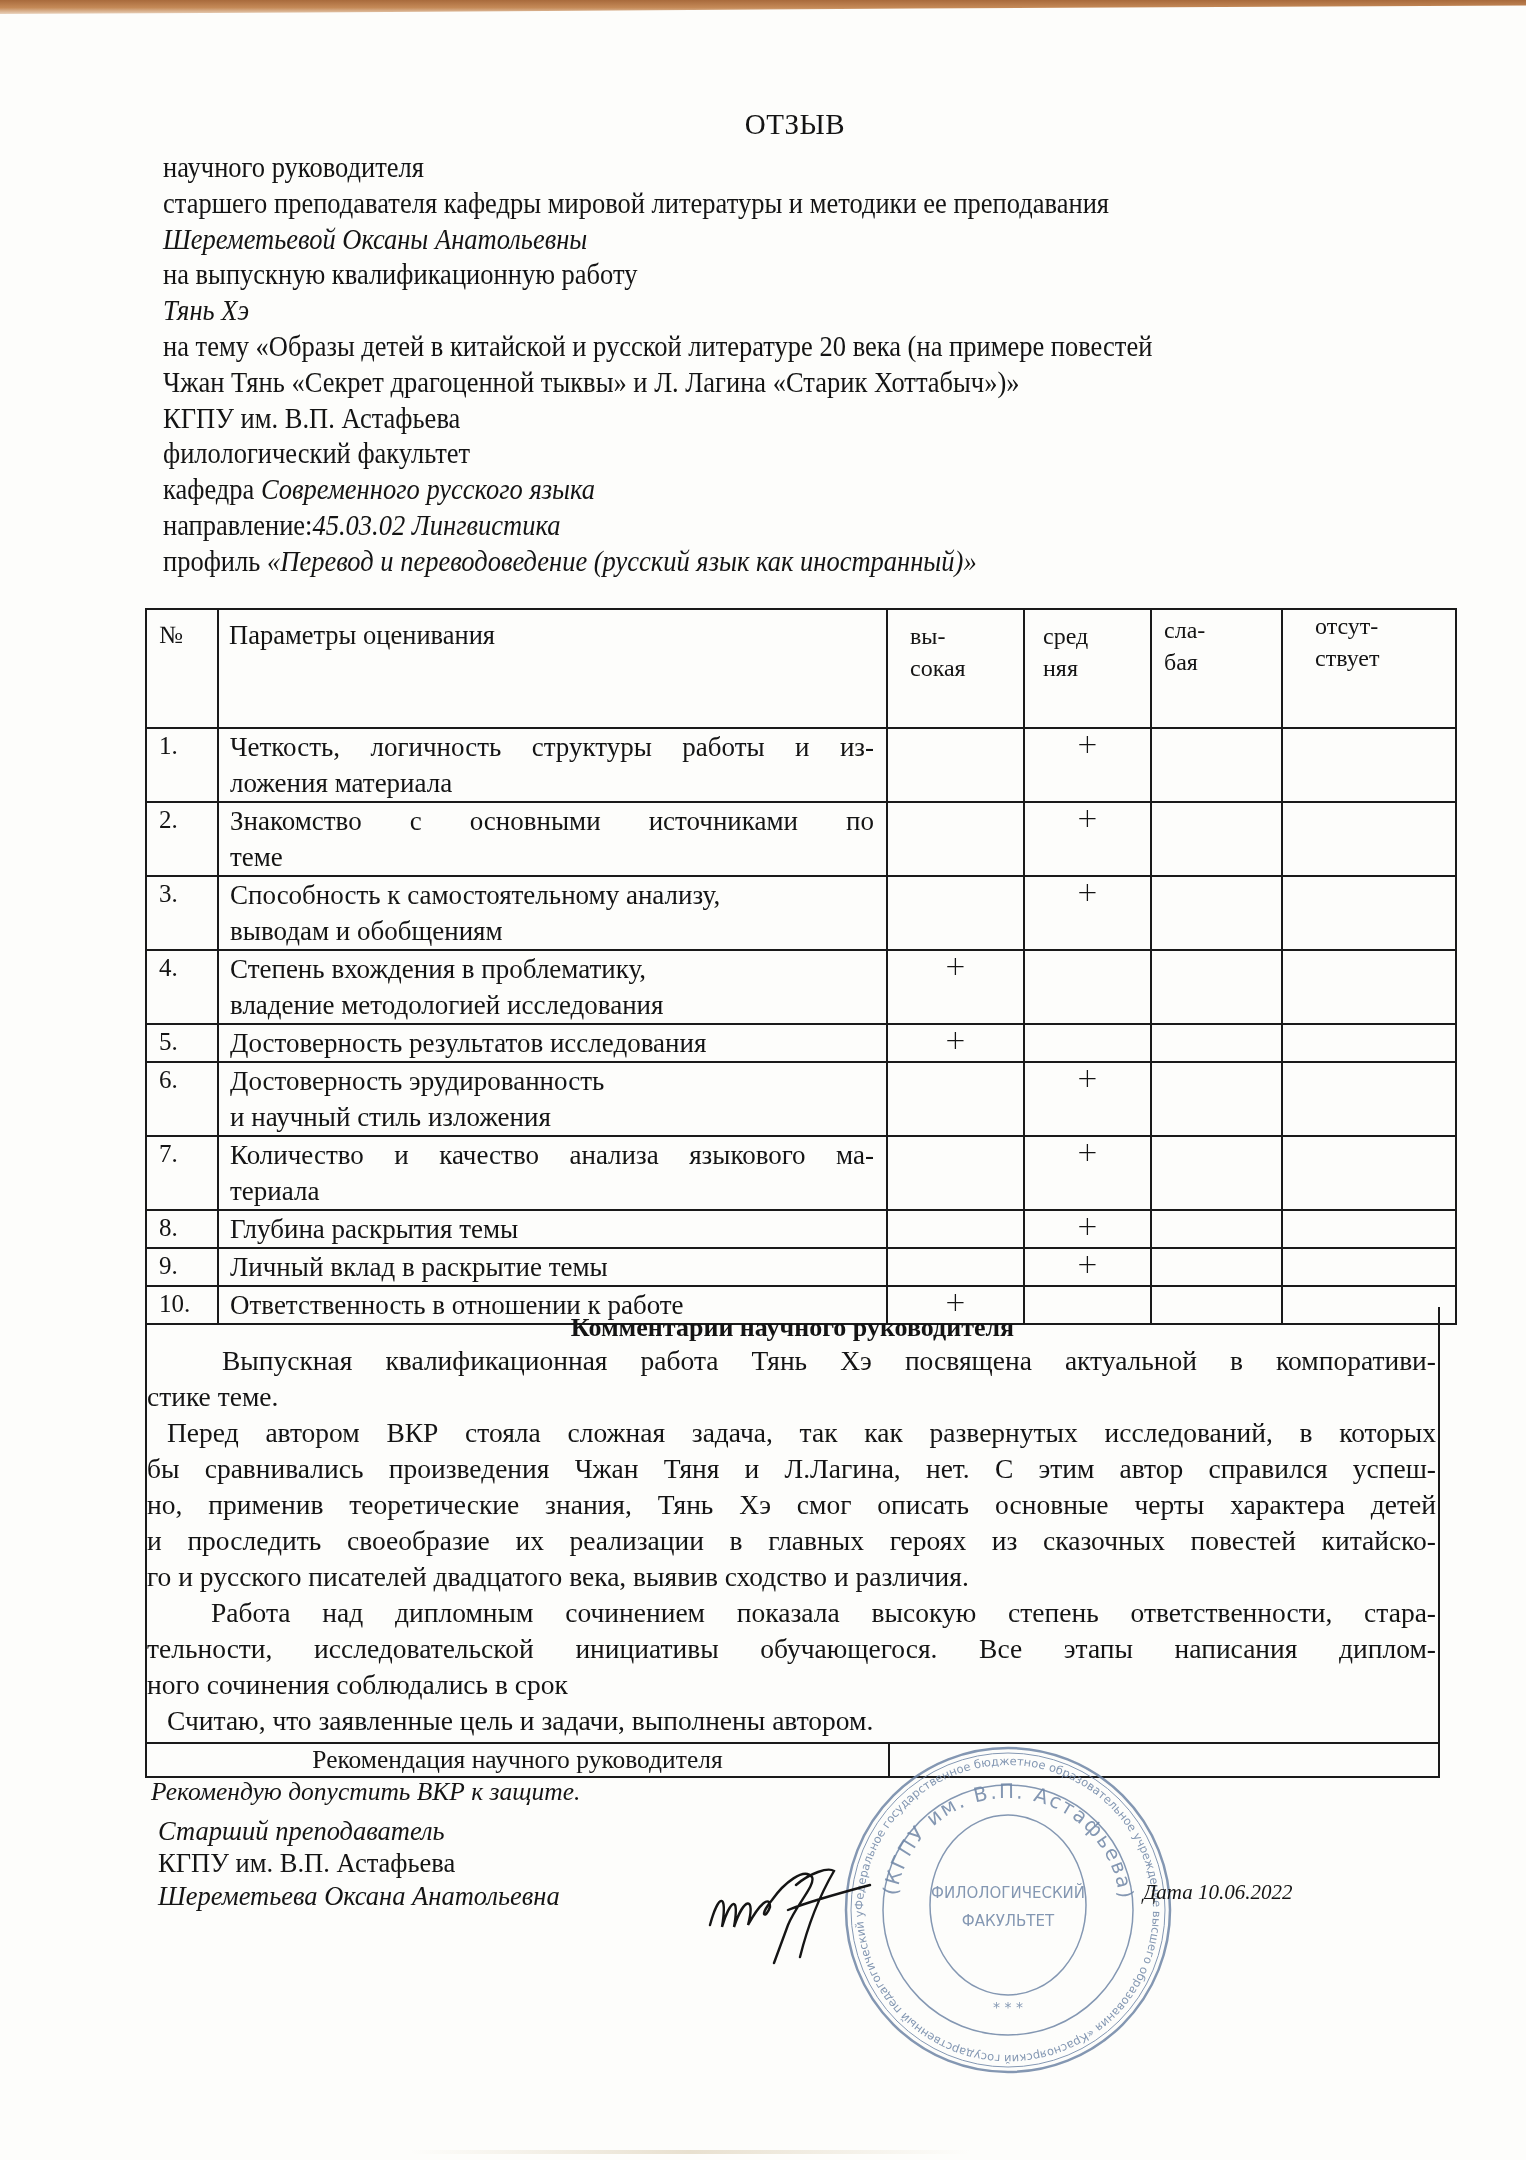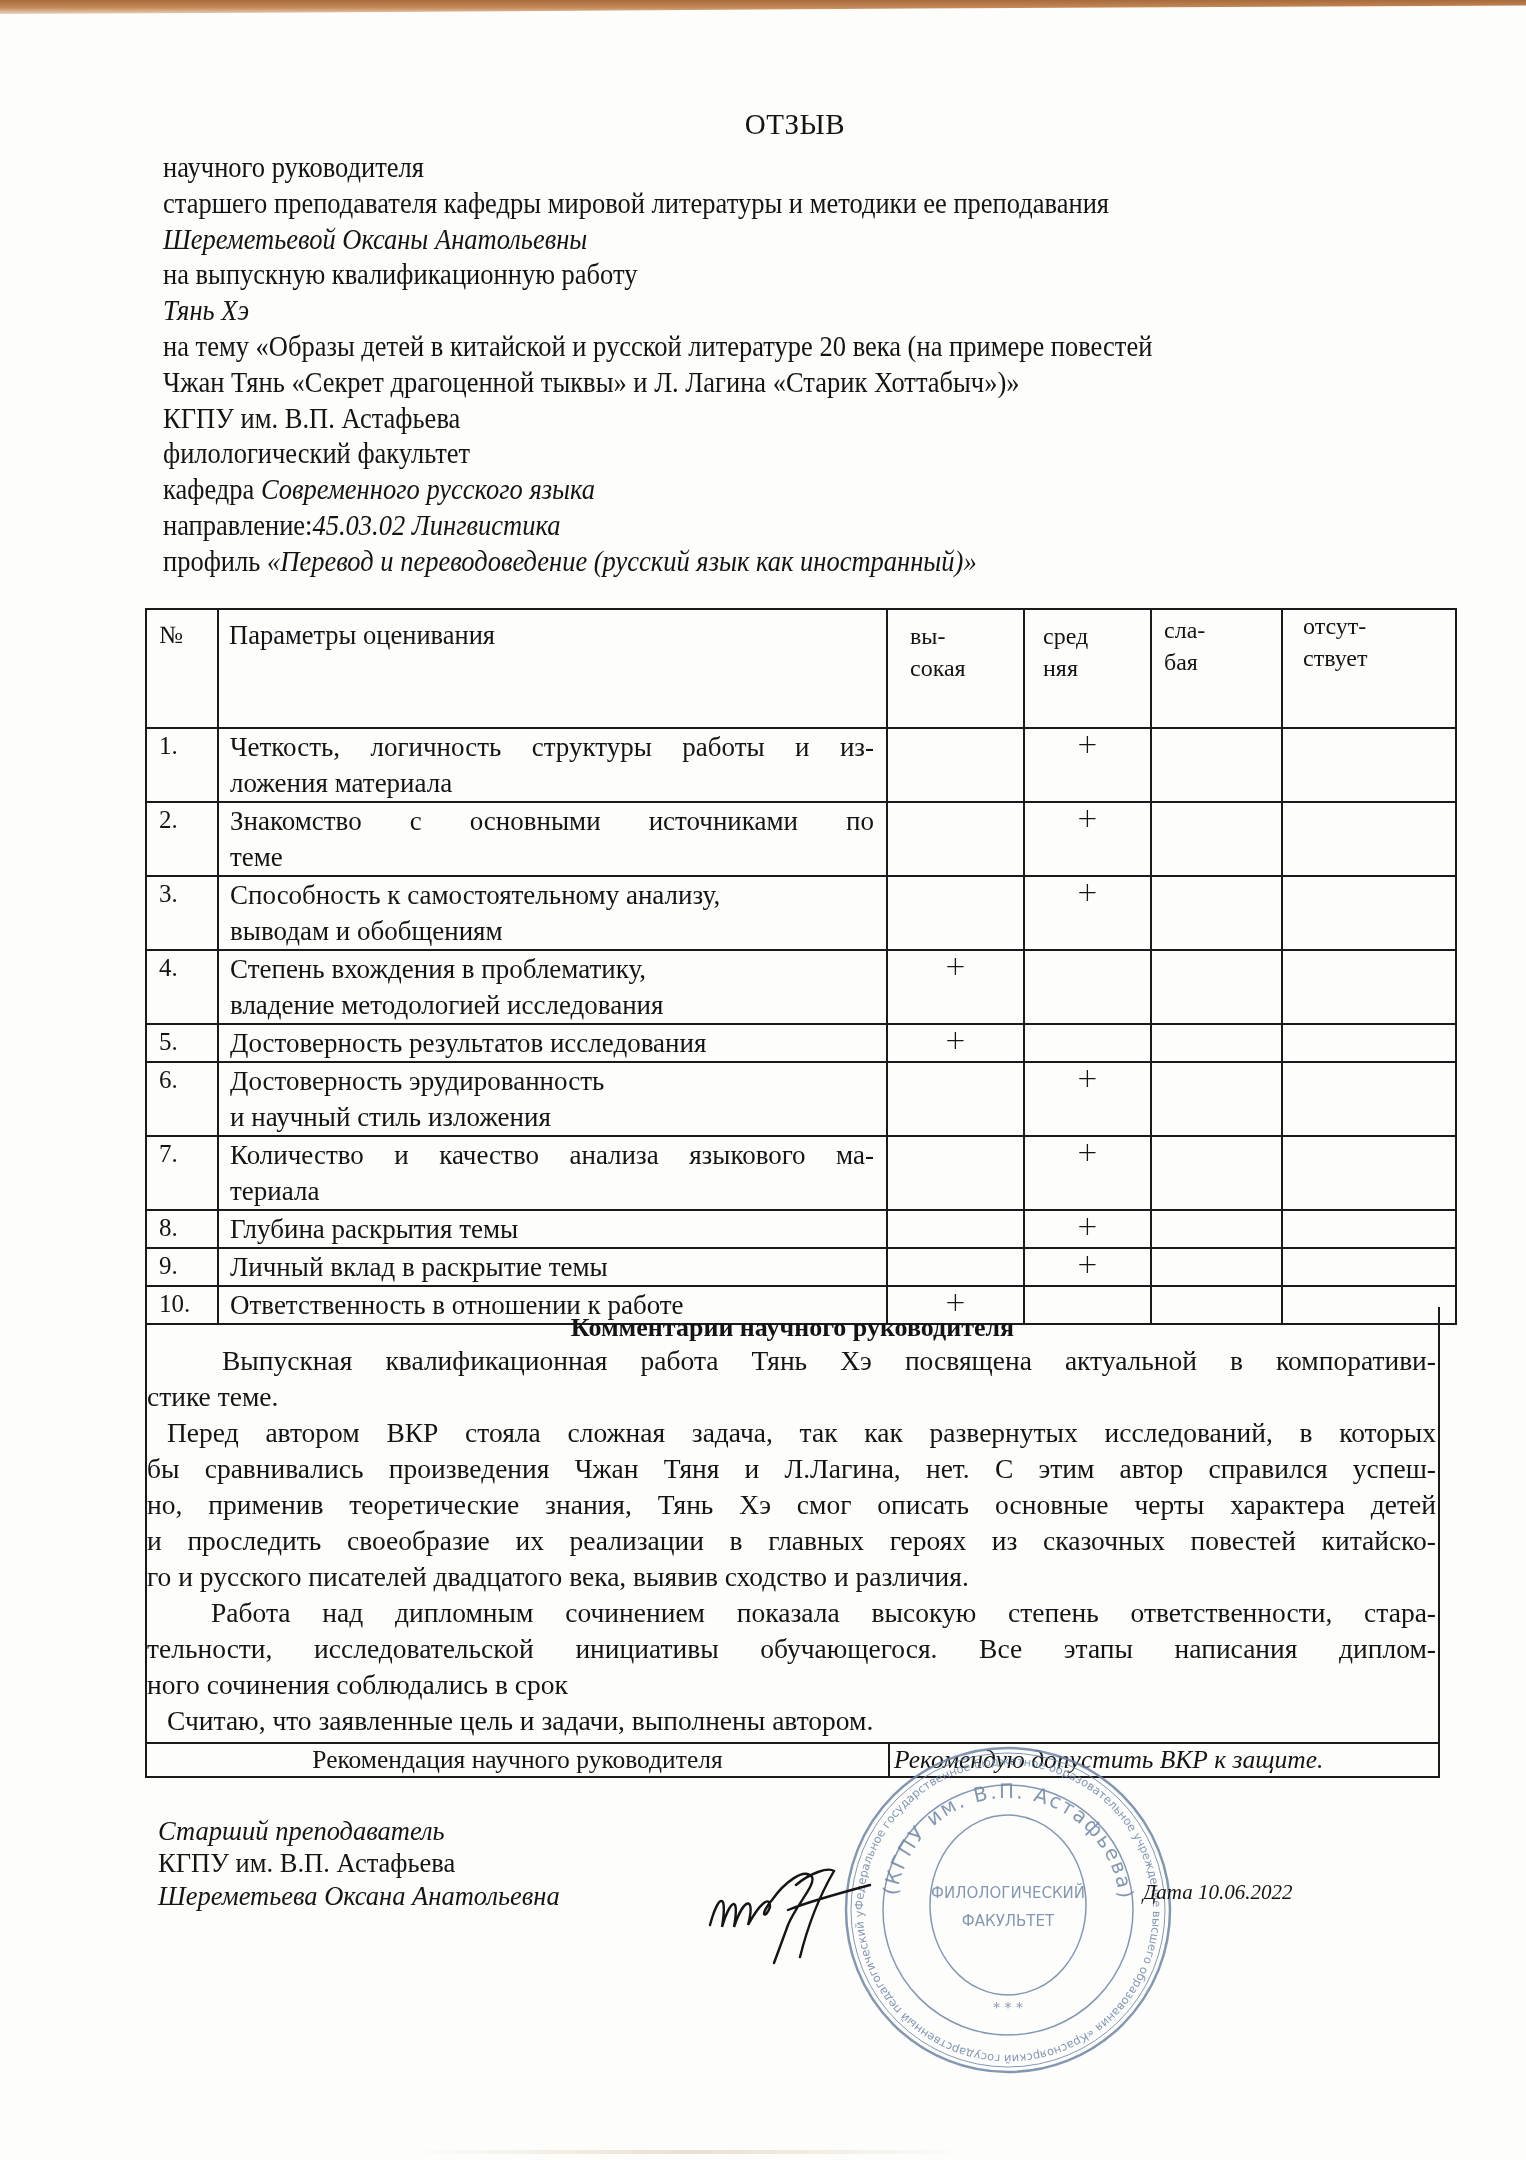--- a/index.html
+++ b/index.html
@@ -40,21 +40,21 @@
   .comments {
     position: absolute; left: 145px; top: 1307px; width: 1295px; height: 435px;
     border-left: 2px solid #1a1a1a; border-right: 2px solid #1a1a1a; box-sizing: border-box;
   }
   .cm-title { text-align: center; font-weight: bold; font-size: 26px; line-height: 30px; margin-top: 6px; }
   .cm-line { font-size: 27.5px; line-height: 36px; display: block; white-space: nowrap; }
   .cm-line.j { text-align: justify; text-align-last: justify; }
   .cm-p { margin: 0; }
   .rec {
     position: absolute; left: 145px; top: 1742px; width: 1295px; height: 36px;
-    border: 2px solid #1a1a1a; box-sizing: border-box; display: flex;
+    border: 2px solid #1a1a1a; box-sizing: border-box; display: flex; flex-direction: column;
   }
   .rec-label { width: 741px; border-right: 2px solid #1a1a1a; text-align: center; font-size: 25.5px; line-height: 32px; }
   .rec-value { flex: 1; font-style: italic; font-size: 25.5px; line-height: 32px; padding-left: 4px; white-space: nowrap; }
 
   .sig { left: 158px; font-size: 26.5px; line-height: 32px; }
   .date { left: 1143px; top: 1880px; font-size: 21px; font-style: italic; }
 
   .stamp { position: absolute; left: 838px; top: 1740px; width: 340px; height: 340px; }
   .signature { position: absolute; left: 700px; top: 1855px; width: 190px; height: 110px; }
   .scan-line { position: absolute; left: 410px; top: 2150px; width: 560px; height: 4px; background: linear-gradient(90deg, rgba(200,180,140,0), rgba(200,180,140,0.4), rgba(200,180,140,0)); }
@@ -102,21 +102,21 @@
             <div>няя</div>
           </div>
         </th>
       <th class="c-v3">
           <div class="hdr-cell" id="hl2" style="padding-left:12px;padding-top:4px">
             <div>сла-</div>
             <div>бая</div>
           </div>
         </th>
       <th class="c-v4">
-          <div class="hdr-cell" id="hl3" style="padding-left:20px;padding-top:0">
+          <div class="hdr-cell" id="hl3" style="padding-left:32px;padding-top:0">
             <div>отсут-</div>
             <div>ствует</div>
           </div>
         </th>
     </tr>
   </thead>
   <tbody id="tbody">
       <tr style="height: 74px;">
         <td>
           <div class="num-txt" style="padding-top: 0px;">1.</div>

